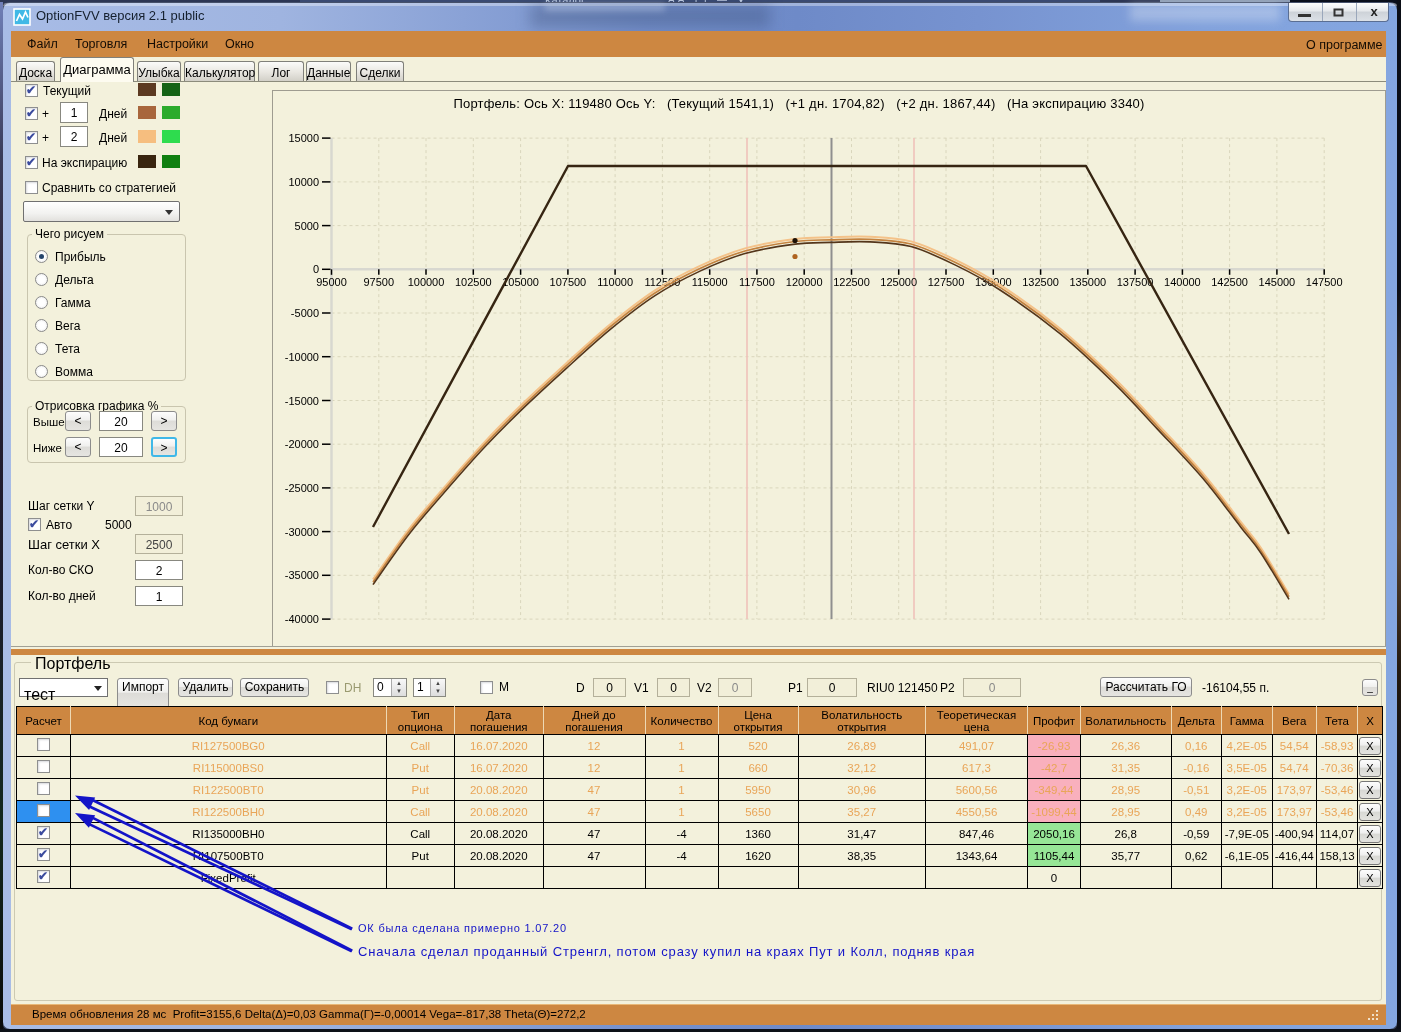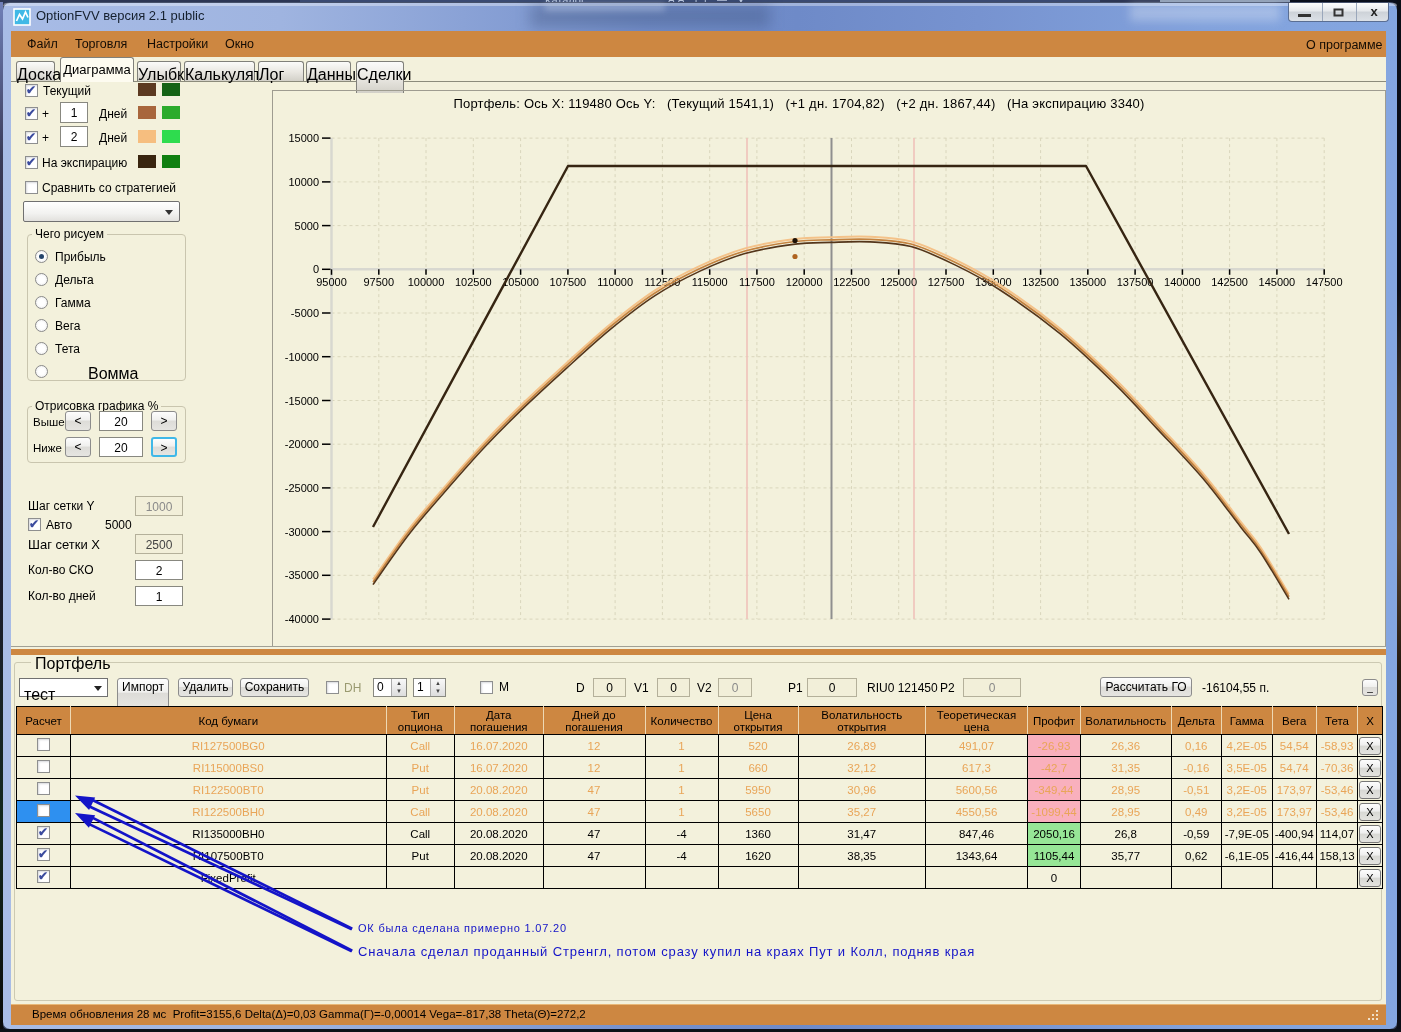--- a/index.html
+++ b/index.html
@@ -81,23 +81,23 @@
 <div style="position:absolute;left:225px;top:37px;font-size:12.5px;color:#140c04;">Окно</div>
 <div style="position:absolute;left:1306px;top:38px;font-size:12.5px;color:#140c04;">О программе</div>
 
 <div style="position:absolute;left:11px;top:81px;width:1375px;height:1px;background:#8c8c7c;"></div>
 <div class="tab" style="position:absolute;left:16px;top:61px;width:39px;height:20px;"><span>Доска</span></div>
 <div style="position:absolute;left:60px;top:57px;width:74px;height:25px;background:#fdfbf0;border:1px solid #80807a;border-bottom:none;border-radius:3px 3px 0 0;box-sizing:border-box;text-align:center;font-size:13px;padding-top:4px;z-index:5;">Диаграмма</div>
 <div class="tab" style="position:absolute;left:137px;top:61px;width:44px;height:20px;"><span>Улыбка</span></div>
 <div class="tab" style="position:absolute;left:184px;top:61px;width:71px;height:20px;"><span>Калькулятор</span></div>
 <div class="tab" style="position:absolute;left:258px;top:61px;width:46px;height:20px;"><span>Лог</span></div>
 <div class="tab" style="position:absolute;left:306px;top:61px;width:45px;height:20px;"><span>Данные</span></div>
-<div class="tab" style="position:absolute;left:356px;top:61px;width:48px;height:32px;"><span>Сделки</span></div>
+<div class="tab" style="position:absolute;left:356px;top:61px;width:48px;height:20px;"><span>Сделки</span></div>
 <style>
-.tab { background:linear-gradient(#fbfbfa,#e8e6e0 55%,#d2d0c8); border:1px solid #80807a; border-bottom:none; border-radius:3px 3px 0 0; box-sizing:border-box; font-size:16px; padding-top:4px; }
+.tab { background:linear-gradient(#fbfbfa,#e8e6e0 55%,#d2d0c8); border:1px solid #80807a; border-bottom:none; border-radius:3px 3px 0 0; box-sizing:border-box; text-align:center; font-size:12px; padding-top:4px; }
 </style>
 
 <span class="wcb on" style="position:absolute;left:25px;top:84px;"></span>
 <div style="position:absolute;left:43px;top:84px;font-size:12px;color:#000;white-space:nowrap;">Текущий</div>
 <div style="position:absolute;left:138px;top:83px;width:18px;height:13px;background:#5c3a21"></div>
 <div style="position:absolute;left:162px;top:83px;width:18px;height:13px;background:#156315"></div>
 <span class="wcb on" style="position:absolute;left:25px;top:107px;"></span>
 <div style="position:absolute;left:42px;top:107px;font-size:12px;color:#000;white-space:nowrap;">+</div>
 <div style="position:absolute;left:60px;top:102px;width:28px;height:21px;background:#fff;border:1px solid #888880;font-size:12px;color:#000;text-align:center;line-height:21px;box-sizing:border-box;">1</div>
 <div style="position:absolute;left:99px;top:107px;font-size:12px;color:#000;white-space:nowrap;">Дней</div>
@@ -127,21 +127,21 @@
 <div style="position:absolute;left:55px;top:250px;font-size:12px;color:#000;white-space:nowrap;">Прибыль</div>
 <span class="rad" style="left:35px;top:273px;"></span>
 <div style="position:absolute;left:55px;top:273px;font-size:12px;color:#000;white-space:nowrap;">Дельта</div>
 <span class="rad" style="left:35px;top:296px;"></span>
 <div style="position:absolute;left:55px;top:296px;font-size:12px;color:#000;white-space:nowrap;">Гамма</div>
 <span class="rad" style="left:35px;top:319px;"></span>
 <div style="position:absolute;left:55px;top:319px;font-size:12px;color:#000;white-space:nowrap;">Вега</div>
 <span class="rad" style="left:35px;top:342px;"></span>
 <div style="position:absolute;left:55px;top:342px;font-size:12px;color:#000;white-space:nowrap;">Тета</div>
 <span class="rad" style="left:35px;top:365px;"></span>
-<div style="position:absolute;left:55px;top:365px;font-size:16px;color:#000;white-space:nowrap;margin-left:33px;">Вомма</div>
+<div style="position:absolute;left:55px;top:365px;font-size:12px;color:#000;white-space:nowrap;">Вомма</div>
 <fieldset class="grp" style="left:27px;top:399px;width:157px;height:62px;">
     <legend>Отрисовка графика %</legend>
   </fieldset>
 <div style="position:absolute;left:33px;top:416px;font-size:11.5px;color:#000;white-space:nowrap;">Выше</div>
 <div class="btn" style="left:65px;top:411px;width:26px;height:20px;border:1px solid #8c8c8c;font-size:12px;line-height:18px;">&lt;</div>
 <div style="position:absolute;left:99px;top:411px;width:44px;height:20px;background:#fff;border:1px solid #888880;font-size:12px;color:#000;text-align:center;line-height:20px;box-sizing:border-box;">20</div>
 <div class="btn" style="left:151px;top:411px;width:26px;height:20px;border:1px solid #8c8c8c;font-size:12px;line-height:18px;">&gt;</div>
 <div style="position:absolute;left:33px;top:442px;font-size:11.5px;color:#000;white-space:nowrap;">Ниже</div>
 <div class="btn" style="left:65px;top:437px;width:26px;height:20px;border:1px solid #8c8c8c;font-size:12px;line-height:18px;">&lt;</div>
 <div style="position:absolute;left:99px;top:437px;width:44px;height:20px;background:#fff;border:1px solid #888880;font-size:12px;color:#000;text-align:center;line-height:20px;box-sizing:border-box;">20</div>

